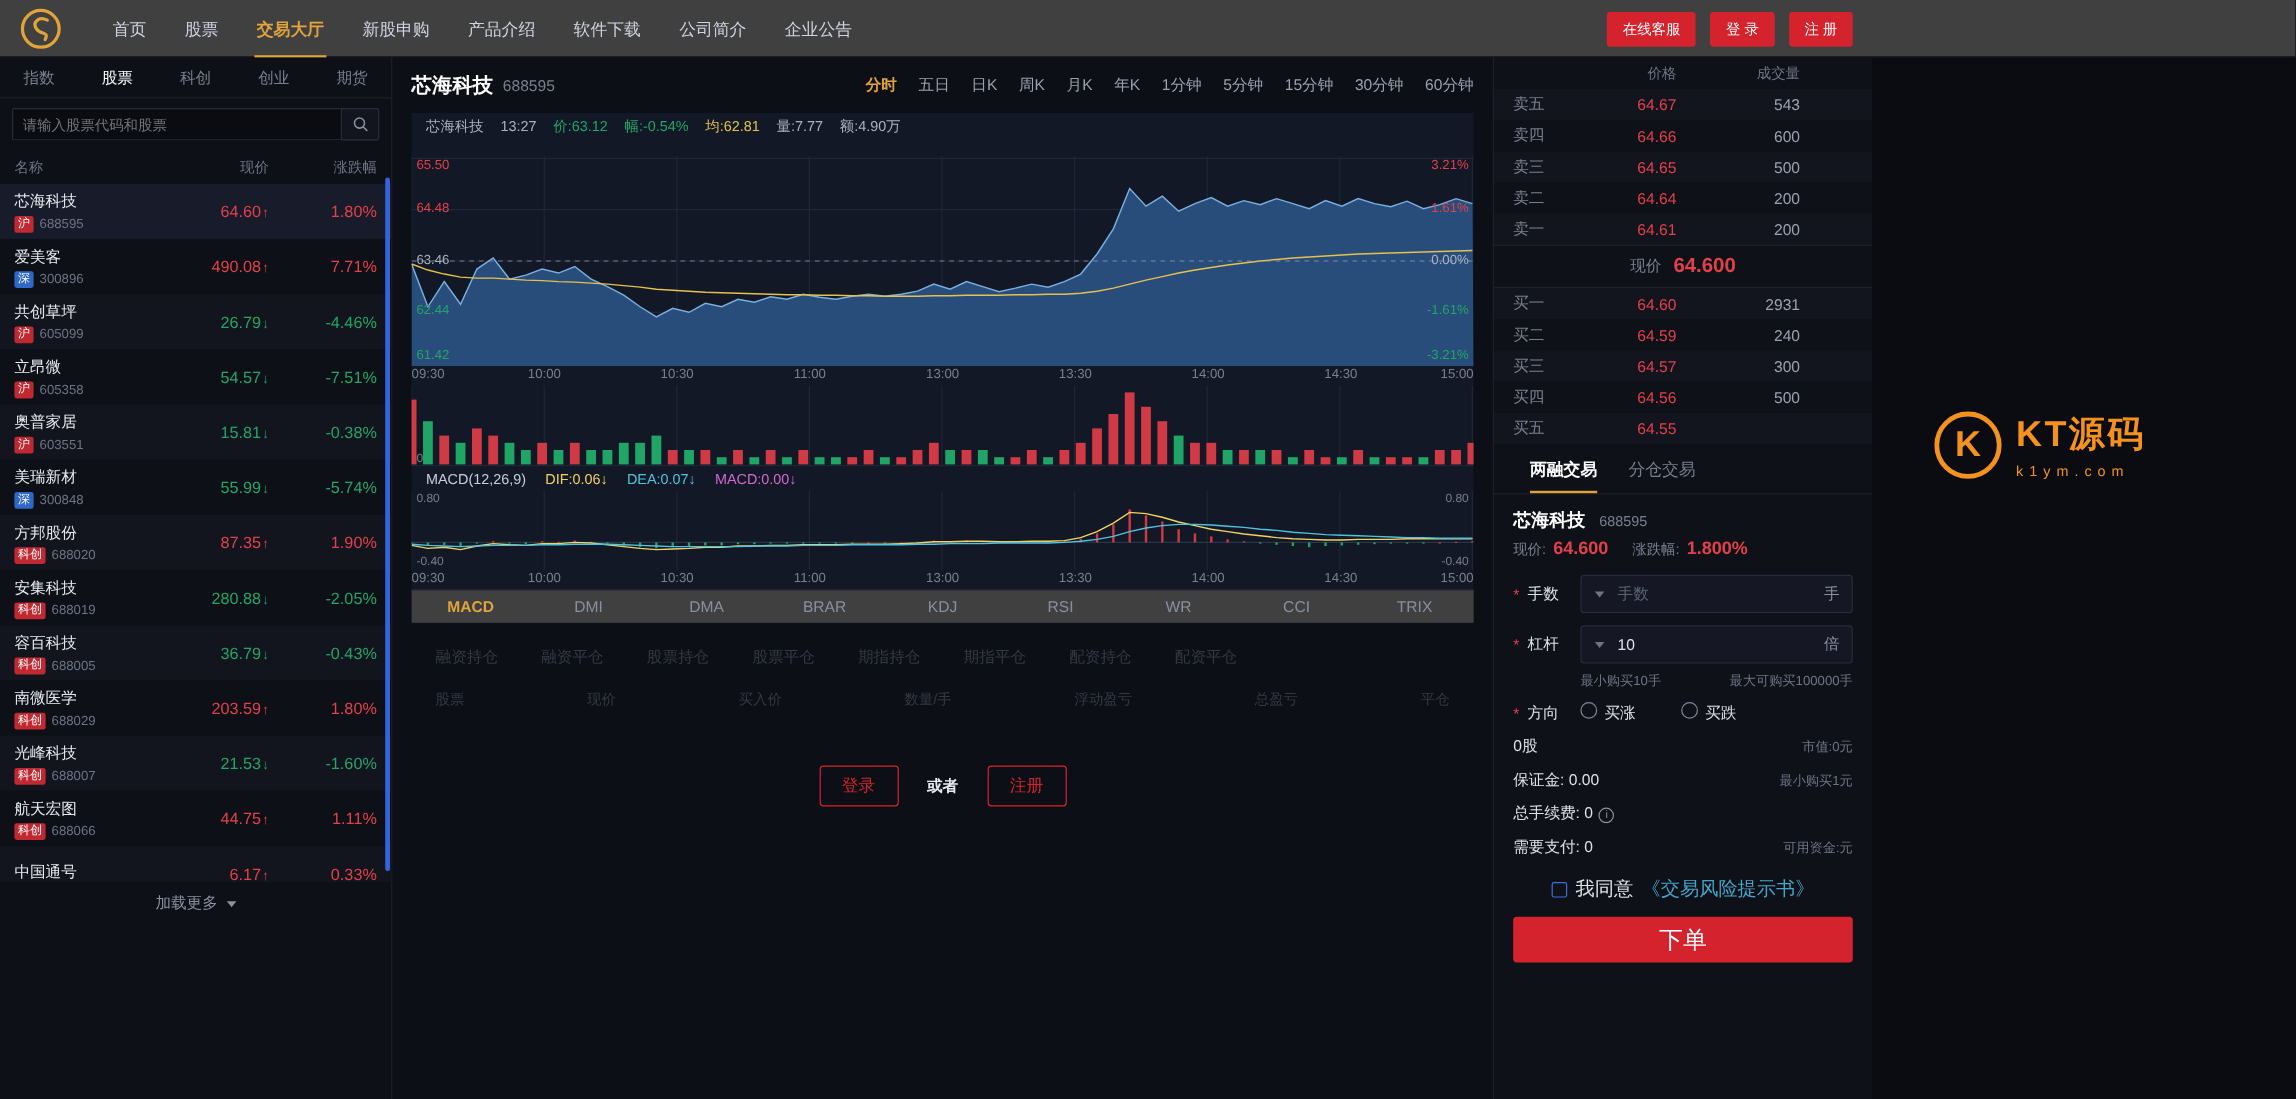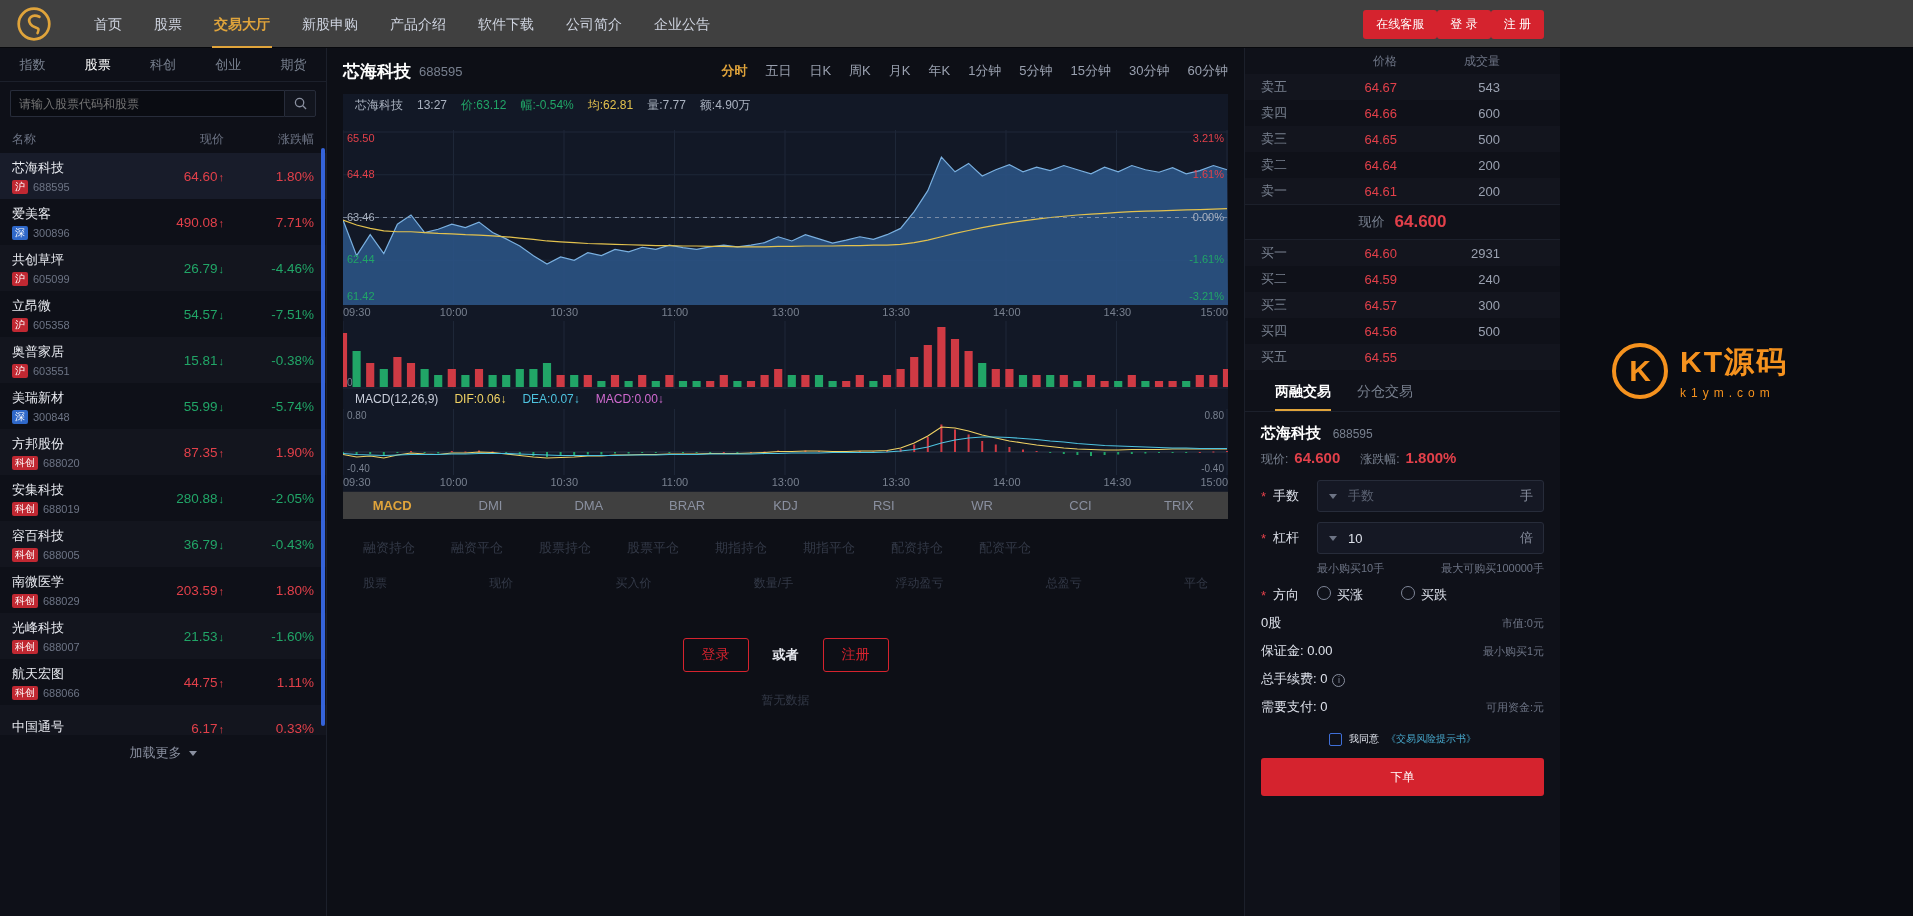--- a/index.html
+++ b/index.html
@@ -9,21 +9,21 @@
   svg{display:block;}
   button{font-family:inherit;}
 
   
   .topnav{height:48px;background:#404040;border-bottom:1px solid #07080c;}
   .topnav-inner{width:1560px;height:48px;display:flex;align-items:center;padding:0 16px;}
   .logo{width:36px;height:36px;margin-right:26px;cursor:pointer;}
   .nav-item{padding:0 16px;height:48px;line-height:48px;font-size:14px;color:#cfd4e0;cursor:pointer;position:relative;white-space:nowrap;}
   .nav-item.active{color:#e0a43b;font-weight:bold;}
   .nav-item.active::after{content:"";position:absolute;left:14px;right:14px;bottom:0;height:2px;background:#e0a43b;}
-  .nav-actions{margin-left:auto;display:flex;gap:0;}
+  .nav-actions{margin-left:auto;display:flex;gap:12px;}
   .red-btn{background:#d5232e;color:#fff;border:none;font-size:12px;padding:6px 13px;border-radius:3px;cursor:pointer;white-space:nowrap;}
 
   
   .content{display:flex;height:868px;width:1560px;}
 
   
   .sidebar{width:327px;background:#0e1018;border-right:1px solid #1c202b;position:relative;display:flex;flex-direction:column;}
   .side-tabs{display:flex;height:34px;border-bottom:1px solid #1c202b;}
   .side-tab{flex:1;text-align:center;line-height:34px;font-size:13px;color:#78808f;cursor:pointer;}
   .side-tab.active{color:#ffffff;}
@@ -113,24 +113,24 @@
   .sel-caret{display:inline-block;width:0;height:0;border:4px solid transparent;border-top:5px solid #6d7485;margin-top:5px;}
   .f-ph{color:#5b6272;font-size:13px;flex:1;}
   .f-val{color:#dde1ea;font-size:13px;flex:1;}
   .f-unit{color:#8a90a0;font-size:13px;padding-right:10px;}
   .hint-row{display:flex;justify-content:space-between;margin:-3px 0 10px 56px;font-size:11px;color:#6d7485;}
   .radio{display:flex;align-items:flex-start;gap:6px;margin-right:38px;color:#dde1ea;font-size:13px;cursor:pointer;font-family:Liberation Serif, serif;}
   .rdo{width:14px;height:14px;border:1px solid #7f8698;border-radius:50%;}
   .info-row{display:flex;justify-content:space-between;align-items:center;margin-bottom:10px;font-size:13px;color:#dde1ea;}
   .info-row .g{font-size:11px;color:#6d7485;}
   .info-i{display:inline-block;width:13px;height:13px;border:1px solid #8a90a0;border-radius:50%;color:#8a90a0;font-size:9px;line-height:11px;text-align:center;font-style:normal;margin-left:5px;}
-  .agree-row{display:flex;align-items:center;justify-content:center;gap:7px;margin:16px 0 12px;font-size:10px;color:#dde1ea;}
+  .agree-row{display:flex;align-items:center;justify-content:center;gap:7px;margin:16px 0 12px;font-size:16px;color:#dde1ea;}
   .chk{width:13px;height:13px;border:1px solid #3f6fd8;border-radius:2px;cursor:pointer;}
   .agree-link{color:#46a6c9;cursor:pointer;}
-  .submit-btn{width:100%;height:38px;background:#d5232e;border:none;color:#fff;font-size:12px;border-radius:3px;cursor:pointer;}
+  .submit-btn{width:100%;height:38px;background:#d5232e;border:none;color:#fff;font-size:20px;border-radius:3px;cursor:pointer;}
 
   
   .watermark{position:absolute;top:342px;left:1612px;display:flex;align-items:center;gap:12px;pointer-events:none;z-index:8;}
   .wm-circle{width:56px;height:56px;border:4px solid #f5921e;border-radius:50%;display:flex;align-items:center;justify-content:center;}
   .wm-k{color:#f5921e;font-size:30px;font-weight:bold;}
   .wm-text{display:flex;flex-direction:column;}
   .wm-title{color:#f5921e;font-size:30px;font-weight:bold;letter-spacing:2px;}
   .wm-domain{color:#f5921e;font-size:12px;letter-spacing:5px;margin-top:3px;}
 </style>
 </head>
@@ -626,21 +626,20 @@
           <span>数量/手</span>
           <span>浮动盈亏</span>
           <span>总盈亏</span>
           <span>平仓</span>
         </div>
       <div class="login-area">
         <button class="outline-btn">登录</button>
         <span class="or-text">或者</span>
         <button class="outline-btn">注册</button>
       </div>
-      <div class="empty-text">暂无数据</div>
     </div>
   </main>
 
   <aside class="rightpanel">
     <div class="ob-header">
       <span class="ob-label"></span>
       <span class="ob-price-h">价格</span>
       <span class="ob-vol-h">成交量</span>
     </div>
     <div>

